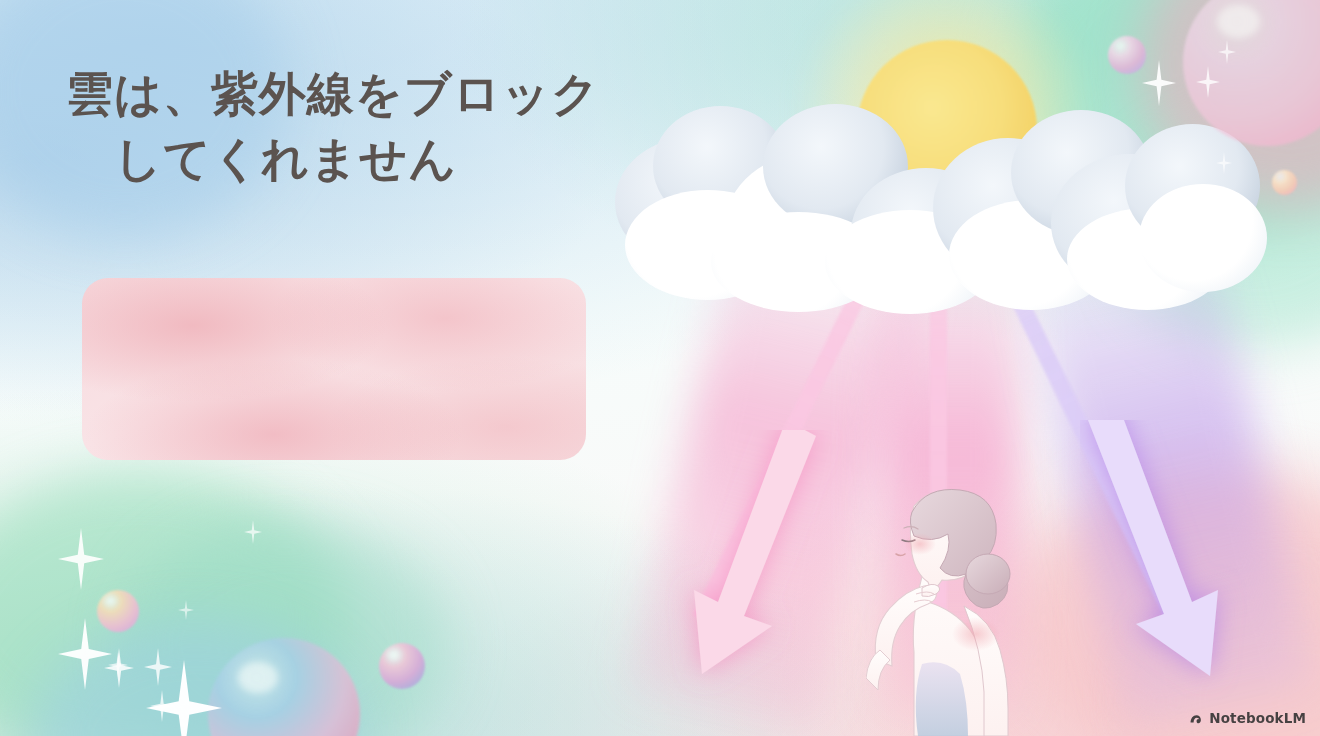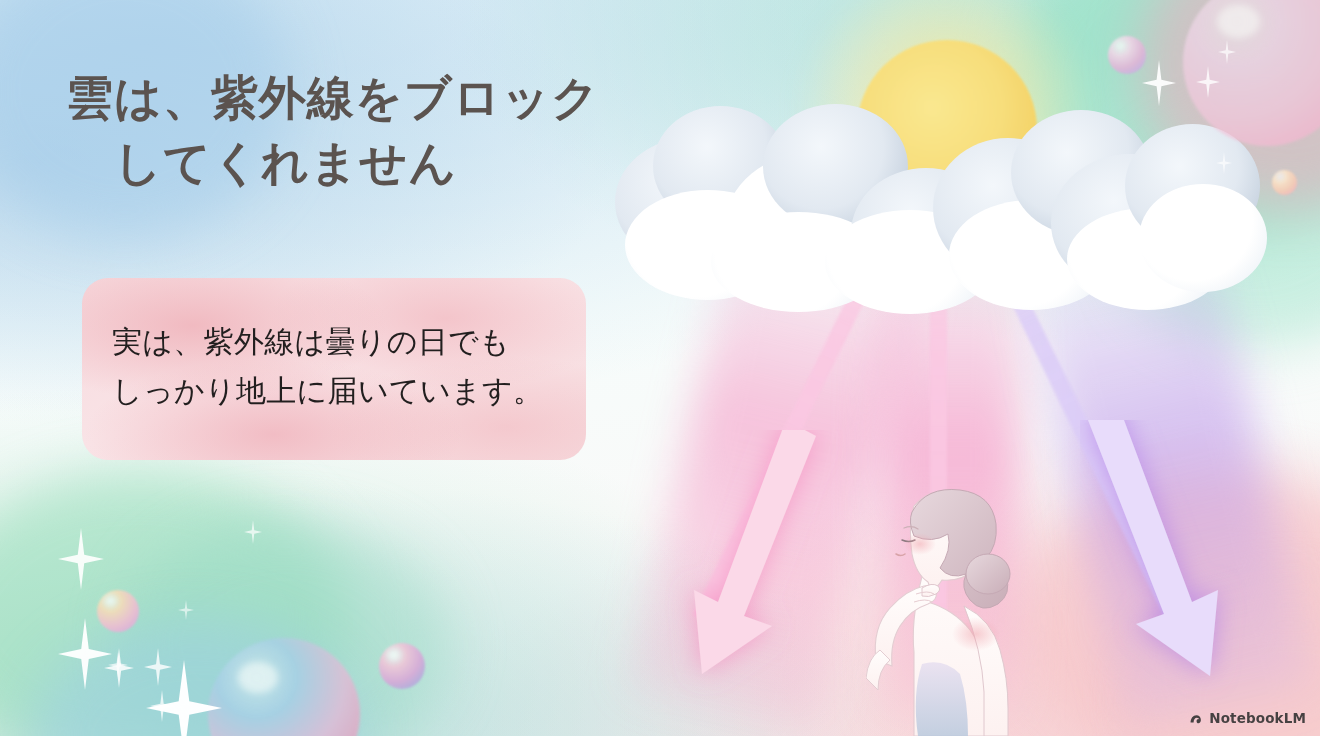--- a/index.html
+++ b/index.html
@@ -92,21 +92,21 @@
 
   
   .spark{position:absolute;
     background:#fff;
     clip-path:polygon(50% 0%,57% 43%,100% 50%,57% 57%,50% 100%,43% 57%,0% 50%,43% 43%);
     filter:blur(.6px);}
 
   
   .title{
     position:absolute;left:66px;top:66px;width:660px;
-    font-family:Liberation Sans, sans-serif;
+    font-family:Liberation Mono, monospace;
     font-size:47px;font-weight:700;line-height:1.38;
     color:#5b534f;letter-spacing:.02em;white-space:pre-line;
   }
   .callout{
     position:absolute;left:82px;top:278px;width:504px;height:182px;
     border-radius:26px;overflow:hidden;
     background:
       radial-gradient(55% 60% at 22% 26%,rgba(238,172,180,.72) 0%,rgba(238,172,180,0) 70%),
       radial-gradient(48% 56% at 72% 22%,rgba(240,178,186,.62) 0%,rgba(240,178,186,0) 72%),
       radial-gradient(52% 58% at 38% 86%,rgba(238,170,180,.66) 0%,rgba(238,170,180,0) 72%),
@@ -274,22 +274,20 @@
     <div class="spark" style="left:150px;top:690px; width:24px;height:32px;opacity:.75;"></div>
     <div class="spark" style="left:1142px;top:60px; width:34px;height:46px;opacity:.92;"></div>
     <div class="spark" style="left:1196px;top:66px; width:24px;height:32px;opacity:.8;"></div>
     <div class="spark" style="left:1218px;top:40px; width:18px;height:24px;opacity:.7;"></div>
     <div class="spark" style="left:1216px;top:152px;width:16px;height:22px;opacity:.65;"></div>
     <div class="spark" style="left:244px;top:520px; width:18px;height:24px;opacity:.7;"></div>
     <div class="spark" style="left:178px;top:600px; width:16px;height:20px;opacity:.6;"></div>
   </div>
 
   <div class="callout"></div>
-  <div class="callout-text">実は、紫外線は曇りの日でも
-しっかり地上に届いています。</div>
 
   <div class="title">雲は、紫外線をブロック
 　してくれません</div>
 
   <div class="watermark">
     <svg class="wm-icon" viewBox="0 0 24 24">
       <path d="M2.5 18.2c0-6.2 4.1-11.4 9.3-11.4 4.2 0 7.2 3.3 7.2 7.6 0 3-1.7 5.3-3.9 5.3-1.8 0-3-1.4-3-3.3 0-2.1 1.2-3.6 2.7-3.6.9 0 1.5.5 1.7 1.2-.4-2-1.9-3.4-3.9-3.4-2.9 0-5.2 3-5.2 7.1 0 .2 0 .4 0 .5H2.5z" fill="#2f2f2f"></path>
     </svg>
     <span>NotebookLM</span>
   </div>

